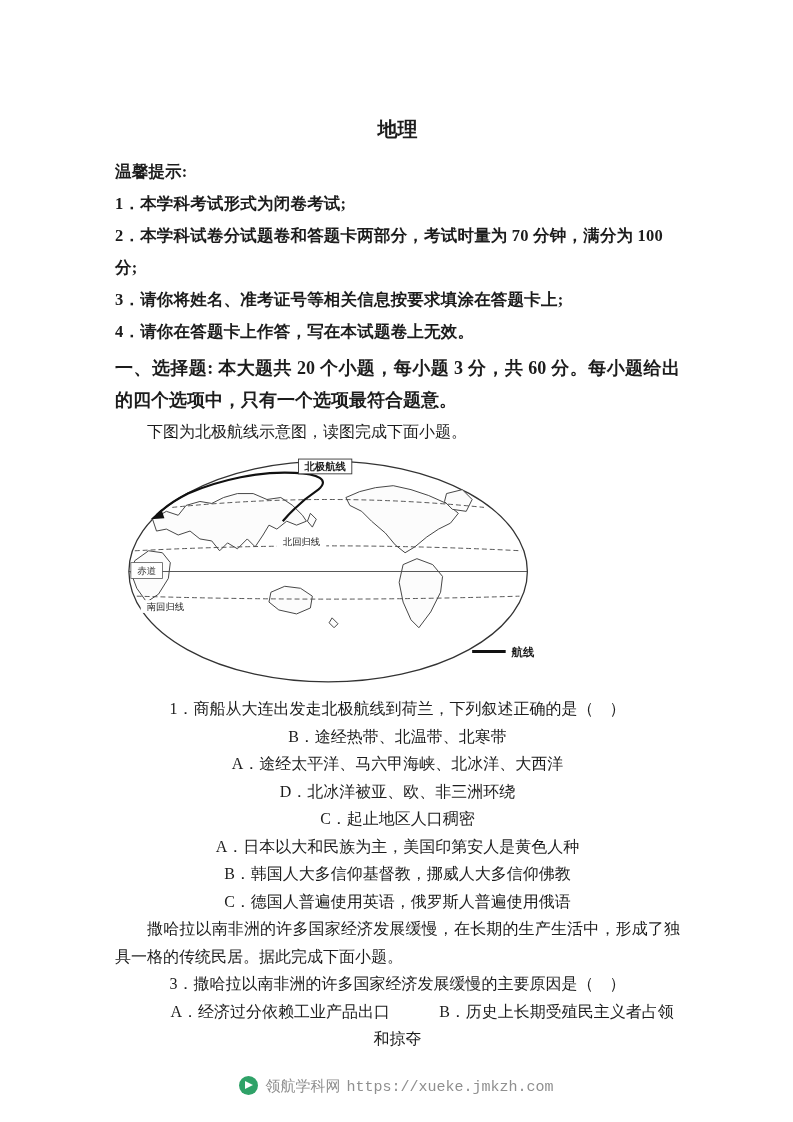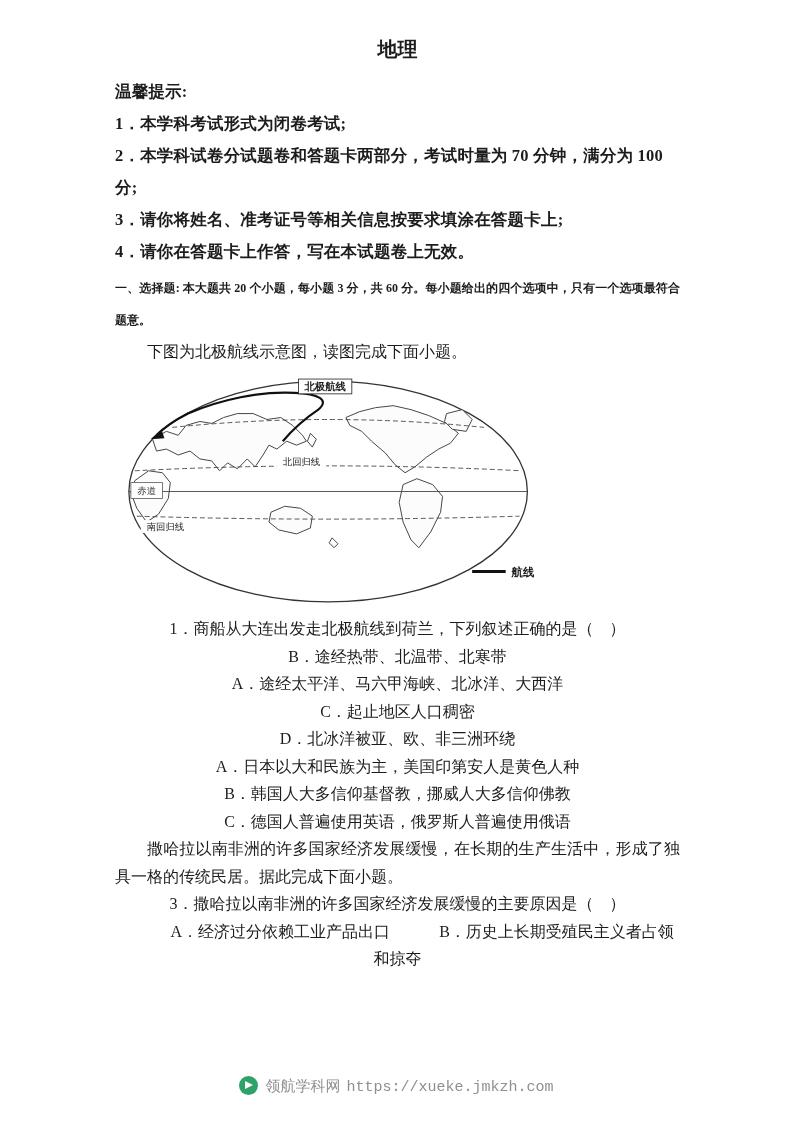--- a/index.html
+++ b/index.html
@@ -5,33 +5,33 @@
   * { margin:0; padding:0; box-sizing:border-box; }
   html,body { background:#ffffff; }
   body {
     width:793px; height:1122px; overflow:hidden;
     font-family:"Liberation Serif","DejaVu Serif",serif;
     color:#1c1c1c;
   }
   .page {
     position:relative;
     width:793px; height:1122px;
-    padding:36px 113px 0 115px;
+    padding:116px 113px 0 115px;
     background:#fff;
   }
   .title {
     text-align:center; font-size:20px; font-weight:bold;
     line-height:26px; margin-bottom:14px;
   }
   .notice p {
     font-size:16.5px; font-weight:bold; line-height:32px;
     letter-spacing:0.2px;
   }
   .section-title {
-    font-size:12px; font-weight:bold; line-height:32px;
+    font-size:18px; font-weight:bold; line-height:32px;
     margin-top:4px; text-align:justify;
   }
   .passage {
     font-size:16px; line-height:28px; text-indent:2em;
     text-align:justify; margin-top:2px;
   }
   .map-wrap { margin:8px 0 6px 6px; width:434px; }
   .map-wrap svg { display:block; }
   .qblock p, .q3 p {
     font-size:16px; line-height:27.5px; text-align:center;
@@ -120,22 +120,22 @@
         <line x1="356" y1="200" x2="390" y2="200" stroke="#111" stroke-width="3"></line>
         <text x="396" y="205" font-size="11.5" font-weight="bold">航线</text>
       </g>
     </svg>
   </div>
 
   <div class="qblock">
     <p>1．商船从大连出发走北极航线到荷兰，下列叙述正确的是（　）</p>
     <p>B．途经热带、北温带、北寒带</p>
     <p>A．途经太平洋、马六甲海峡、北冰洋、大西洋</p>
+    <p>D．北冰洋被亚、欧、非三洲环绕</p>
     <p>C．起止地区人口稠密</p>
-    <p>D．北冰洋被亚、欧、非三洲环绕</p>
   </div>
 
   <div class="qblock">
     <p>A．日本以大和民族为主，美国印第安人是黄色人种</p>
     <p>B．韩国人大多信仰基督教，挪威人大多信仰佛教</p>
     <p>C．德国人普遍使用英语，俄罗斯人普遍使用俄语</p>
   </div>
 
   <p class="passage" style="line-height:27.5px; margin-top:0;">撒哈拉以南非洲的许多国家经济发展缓慢，在长期的生产生活中，形成了独具一格的传统民居。据此完成下面小题。</p>
 

